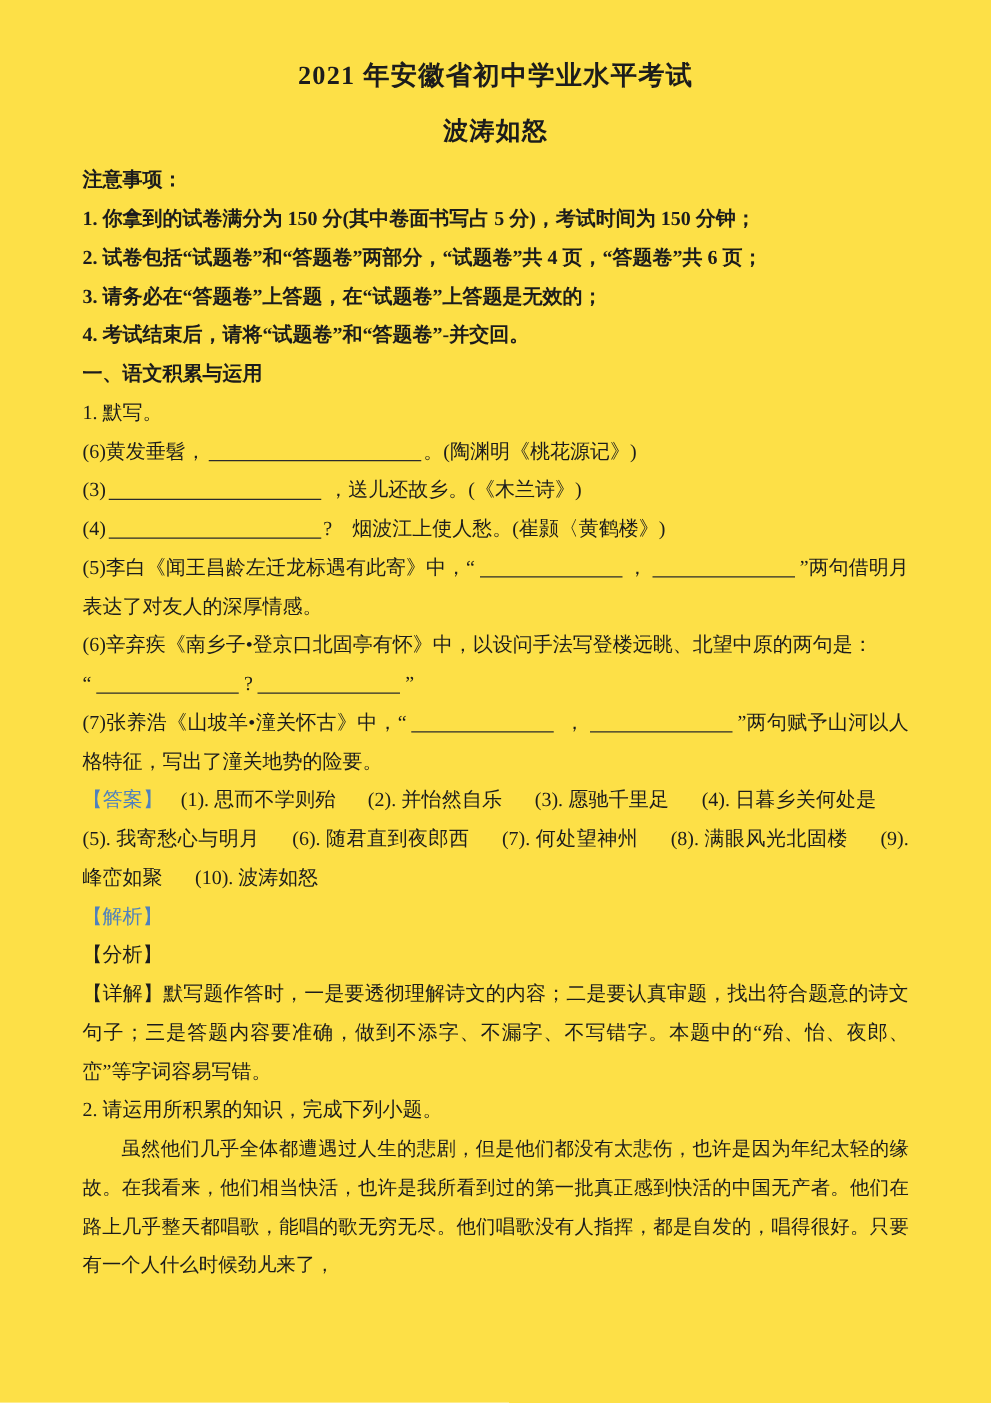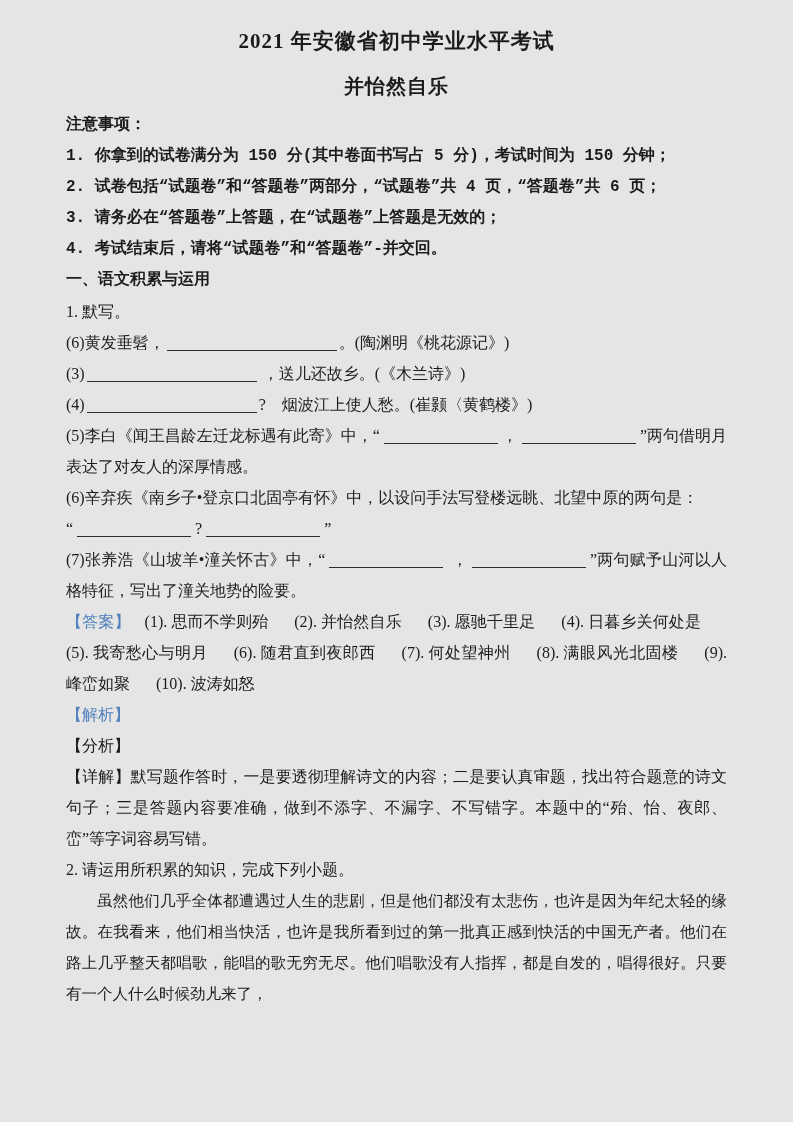--- a/index.html
+++ b/index.html
@@ -7,22 +7,22 @@
   body {
     width: 793px;
     height: 1122px;
     font-family: "Liberation Serif", "DejaVu Serif", serif;
     color: #1c1c1c;
     overflow: hidden;
   }
   .page {
     width: 793px;
     height: 1122px;
-    padding: 26px 66px 0 66px;
-    background: #e5e5e5;
+    padding: 45px 66px 0 66px;
+    background: #fde047;
   }
   .title {
     text-align: center;
     font-size: 21px;
     font-weight: bold;
     line-height: 30px;
     margin-bottom: 16px;
     letter-spacing: 1px;
   }
   .subtitle {
@@ -31,21 +31,21 @@
     font-weight: bold;
     line-height: 28px;
     margin-bottom: 10px;
     letter-spacing: 1px;
   }
   p.line {
     font-size: 16px;
     line-height: 31px;
     text-align: justify;
   }
-  .bold { font-weight: bold; font-family: Liberation Mono, monospace; }
+  .bold { font-weight: bold; }
   .section-heading { font-size: 17px; }
   .blank {
     display: inline-block;
     border-bottom: 1.5px solid #2b2b2b;
     height: 15px;
     vertical-align: -3px;
   }
   .blank-lg { width: 170px; margin: 0 2px; }
   .blank-md { width: 114px; margin: 0 4px; }
   .label-blue { color: #4f81bd; }
@@ -66,21 +66,21 @@
     color: #1c1c1c;
     font-style: normal;
   }
 </style>
 </head>
 <body>
 
 <div class="page">
 
   <h1 class="title">2021 年安徽省初中学业水平考试</h1>
-  <h2 class="subtitle">并怡然自乐</h2>
+  <h2 class="subtitle">波涛如怒</h2>
 
   <p class="line bold">注意事项：</p>
   <p class="line bold">1. 你拿到的试卷满分为 150 分(其中卷面书写占 5 分)，考试时间为 150 分钟；</p>
   <p class="line bold">2. 试卷包括“试题卷”和“答题卷”两部分，“试题卷”共 4 页，“答题卷”共 6 页；</p>
   <p class="line bold">3. 请务必在“答题卷”上答题，在“试题卷”上答题是无效的；</p>
   <p class="line bold">4. 考试结束后，请将“试题卷”和“答题卷”-并交回。</p>
 
   <p class="line bold section-heading">一、语文积累与运用</p>
 
   <p class="line">1. 默写。</p>

